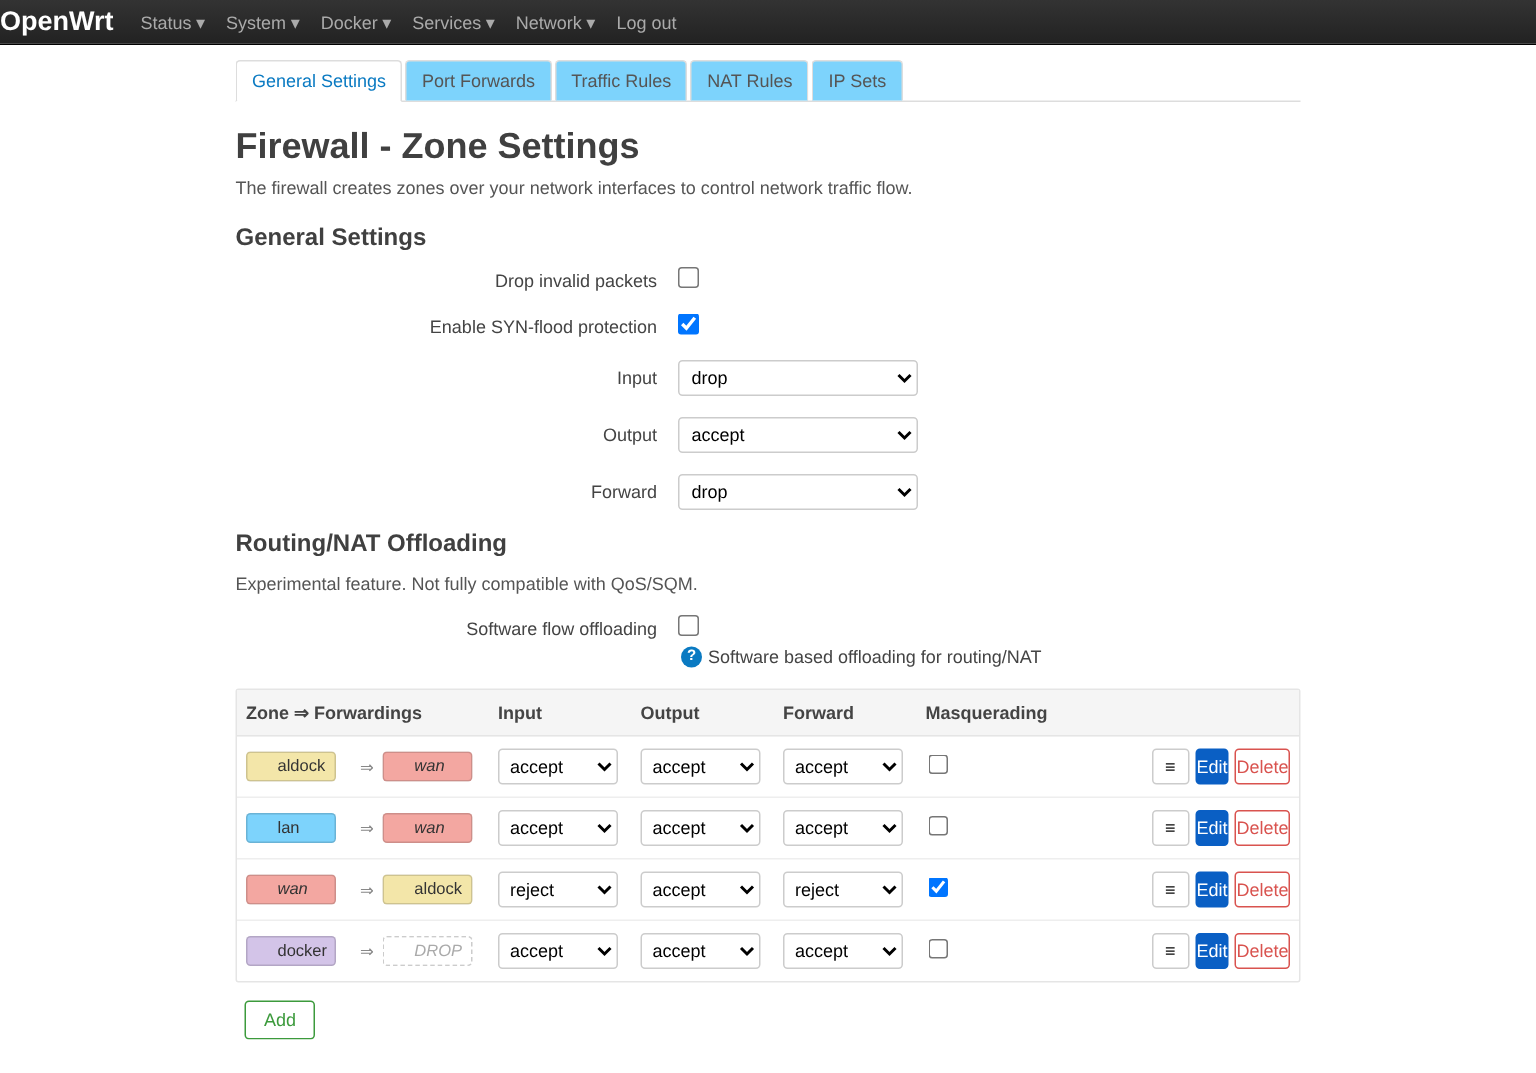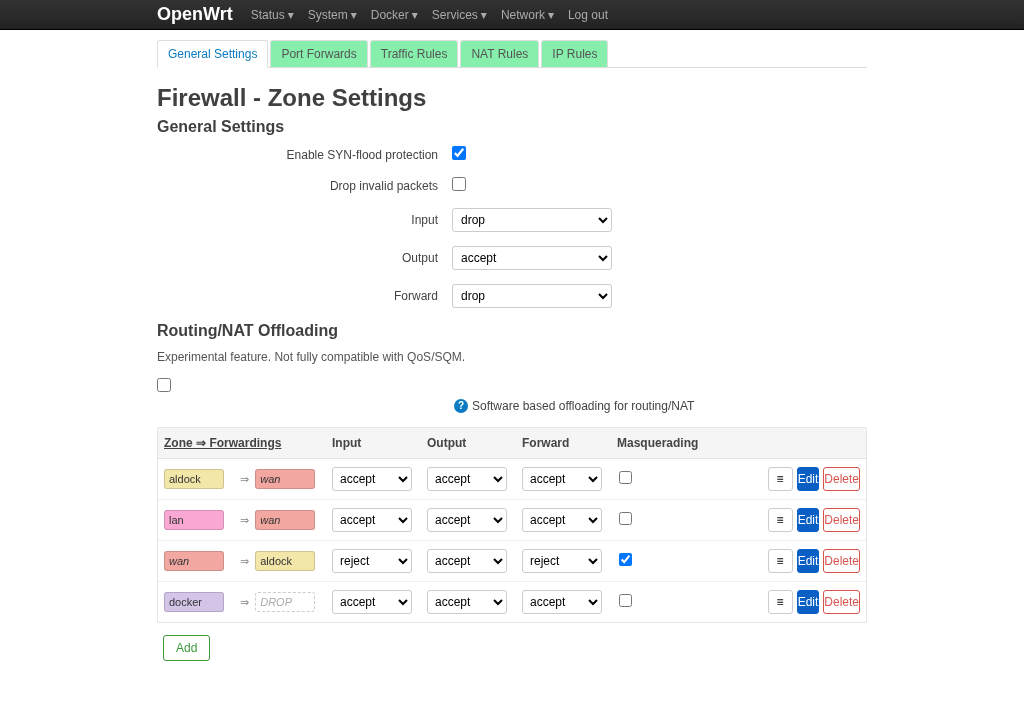--- a/index.html
+++ b/index.html
@@ -1,49 +1,49 @@
 <!DOCTYPE html>
 <html><head>
 <meta charset="utf-8">
 <style>
 * { box-sizing: border-box; margin: 0; padding: 0; }
 body { font-family: Arial, Helvetica, sans-serif; font-size: 13px; color: #333; background: #fff; }
 .navbar { background: #222; background: linear-gradient(#333,#222); height: 30px; display: flex; align-items: center; padding: 0 0; border-bottom: 1px solid #000; }
-.navbar-inner { width: 1024px; margin: 0 auto; display: flex; align-items: center; padding-left: 157px; }
+.navbar-inner { width: 1024px; margin: 0 auto; display: flex; align-items: center; }
 .brand { color: #fff; font-weight: bold; font-size: 18px; margin-right: 18px; }
 .nav-item { color: #aaa; font-size: 12px; margin-right: 14px; cursor: pointer; display: inline-flex; align-items: center; }
 .nav-item .caret { margin-left: 3px; }
 .container { width: 710px; margin: 0 auto; padding-top: 10px; }
 .tabs { display: flex; border-bottom: 1px solid #ddd; margin-bottom: 16px; }
-.tab { padding: 6px 10px; font-size: 12px; color: #555; border: 1px solid transparent; border-bottom: none; margin-right: 2px; cursor: pointer; background: #86efac; border: 1px solid #ddd; border-bottom: none; border-radius: 3px 3px 0 0; }
+.tab { padding: 6px 10px; font-size: 12px; color: #555; border: 1px solid transparent; border-bottom: none; margin-right: 2px; cursor: pointer; background: #7dd3fc; border: 1px solid #ddd; border-bottom: none; border-radius: 3px 3px 0 0; }
 .tab.active { background: #fff; color: #0a7ac2; border: 1px solid #ddd; border-bottom: 1px solid #fff; margin-bottom: -1px; }
 h1.page-title { font-size: 24px; font-weight: bold; color: #404040; margin-bottom: 6px; }
 .page-desc { font-size: 12px; color: #555; margin-bottom: 18px; }
 h2.section { font-size: 16px; font-weight: bold; color: #404040; margin-bottom: 10px; margin-top: 6px; }
 .section-desc { font-size: 12px; color: #555; margin-bottom: 14px; }
 .form-row { display: flex; align-items: center; margin-bottom: 14px; }
 .form-label { width: 295px; text-align: right; font-size: 12px; color: #444; padding-right: 14px; }
 .form-control { flex: 0 0 auto; }
 select.cbi-select { width: 160px; height: 24px; border: 1px solid #ccc; border-radius: 3px; font-size: 12px; padding: 2px 4px; background: #fff; }
 input[type=checkbox].cbi-cb { width: 14px; height: 14px; }
 .help-row { display:flex; align-items:center; margin-left: 297px; font-size:12px; color:#444; margin-bottom:14px;}
 .help-icon { display:inline-block; width:14px; height:14px; background:#0a7ac2; color:#fff; border-radius:50%; font-size:10px; font-weight:bold; text-align:center; line-height:14px; margin-right:4px;}
 .zones-table { border: 1px solid #e5e5e5; border-radius: 2px; margin-bottom: 12px; }
 .zones-head { display: flex; background: #f5f5f5; border-bottom: 1px solid #e5e5e5; font-size: 12px; font-weight: bold; color: #444; padding: 8px 6px; }
-.col-zone { width: 168px; text-decoration: underline; }
+.col-zone { width: 168px; }
 .col-io { width: 95px; }
 .col-masq { width: 65px; }
 .col-actions { flex: 1; text-align: right; }
 .zone-row { display: flex; align-items: center; border-bottom: 1px solid #eee; padding: 8px 6px; }
 .zone-row:last-child { border-bottom: none; }
-.zone-badge { display: inline-block; padding: 3px 4px; border-radius: 3px; font-size: 11px; color: #333; min-width: 56px; text-align: left; border:1px solid rgba(0,0,0,0.15); }
+.zone-badge { display: inline-block; padding: 3px 20px; border-radius: 3px; font-size: 11px; color: #333; min-width: 56px; text-align: left; border:1px solid rgba(0,0,0,0.15); }
 .zone-arrow { display:inline-block; color:#888; font-size:11px; margin: 0 6px; }
 .badge-yellow { background: #f3e6a9; }
 .badge-red { background: #f3a7a1; font-style: italic; }
-.badge-green { background: #f9a8d4; }
+.badge-green { background: #7dd3fc; }
 .badge-purple { background: #d3c4e8; }
 .badge-drop { background: #fff; color:#aaa; border:1px dashed #ccc; font-style: italic; }
 select.zone-select { width: 80px; height: 24px; border:1px solid #ccc; border-radius:3px; font-size:12px; padding:1px 3px; background:#fff; margin-right: 10px; }
 .masq-cb { margin-left: 2px; }
 .btn { display:inline-block; padding: 4px 0; font-size:12px; border-radius:3px; border:1px solid #ccc; cursor:pointer; background:#fff; margin-left: 4px; }
 .btn-hamburger { padding: 4px 8px; }
 .btn-primary { background:#0a5fc4; color:#fff; border-color:#0a5fc4; }
 .btn-danger { background:#fff; color:#d9534f; border-color:#d9534f; }
 .btn-success { background:#fff; color:#3c9a3c; border-color:#3c9a3c; }
 .btn-add { padding: 5px 12px; }
@@ -60,35 +60,36 @@
     <div id="nav-items"><span class="nav-item">Status<span class="caret">▾</span></span><span class="nav-item">System<span class="caret">▾</span></span><span class="nav-item">Docker<span class="caret">▾</span></span><span class="nav-item">Services<span class="caret">▾</span></span><span class="nav-item">Network<span class="caret">▾</span></span><span class="nav-item">Log out</span></div>
   </div>
 </div>
 
 <div class="container">
   <div class="tabs" id="tabs">
       <div class="tab active">General Settings</div>
       <div class="tab">Port Forwards</div>
       <div class="tab">Traffic Rules</div>
       <div class="tab">NAT Rules</div>
-      <div class="tab">IP Rules</div>
+      <div class="tab">IP Sets</div>
     </div>
 
   <h1 class="page-title">Firewall - Zone Settings</h1>
+  <div class="page-desc">The firewall creates zones over your network interfaces to control network traffic flow.</div>
 
   <h2 class="section">General Settings</h2>
 
   <div class="form-row">
-    <div class="form-label">Enable SYN-flood protection</div>
-    <div class="form-control"><input type="checkbox" class="cbi-cb" id="syn-cb" checked="" style=""></div>
+    <div class="form-label">Drop invalid packets</div>
+    <div class="form-control"><input type="checkbox" class="cbi-cb" id="drop-cb" style=""></div>
   </div>
 
   <div class="form-row">
-    <div class="form-label">Drop invalid packets</div>
-    <div class="form-control"><input type="checkbox" class="cbi-cb" id="drop-cb" style=""></div>
+    <div class="form-label">Enable SYN-flood protection</div>
+    <div class="form-control"><input type="checkbox" class="cbi-cb" id="syn-cb" checked="" style=""></div>
   </div>
 
   <div class="form-row">
     <div class="form-label">Input</div>
     <div class="form-control"><select class="cbi-select" id="sel-input"><option>drop</option><option>accept</option><option>reject</option></select></div>
   </div>
 
   <div class="form-row">
     <div class="form-label">Output</div>
     <div class="form-control"><select class="cbi-select" id="sel-output"><option>drop</option><option selected="">accept</option><option>reject</option></select></div>
@@ -96,20 +97,21 @@
 
   <div class="form-row">
     <div class="form-label">Forward</div>
     <div class="form-control"><select class="cbi-select" id="sel-forward"><option>drop</option><option>accept</option><option>reject</option></select></div>
   </div>
 
   <h2 class="section">Routing/NAT Offloading</h2>
   <div class="section-desc">Experimental feature. Not fully compatible with QoS/SQM.</div>
 
   <div class="form-row" style="margin-bottom:4px;">
+    <div class="form-label">Software flow offloading</div>
     <div class="form-control"><input type="checkbox" class="cbi-cb" id="sw-cb" style=""></div>
   </div>
   <div class="help-row">
     <span class="help-icon">?</span>
     <span>Software based offloading for routing/NAT</span>
   </div>
 
 
   <div class="zones-table">
     <div class="zones-head">

